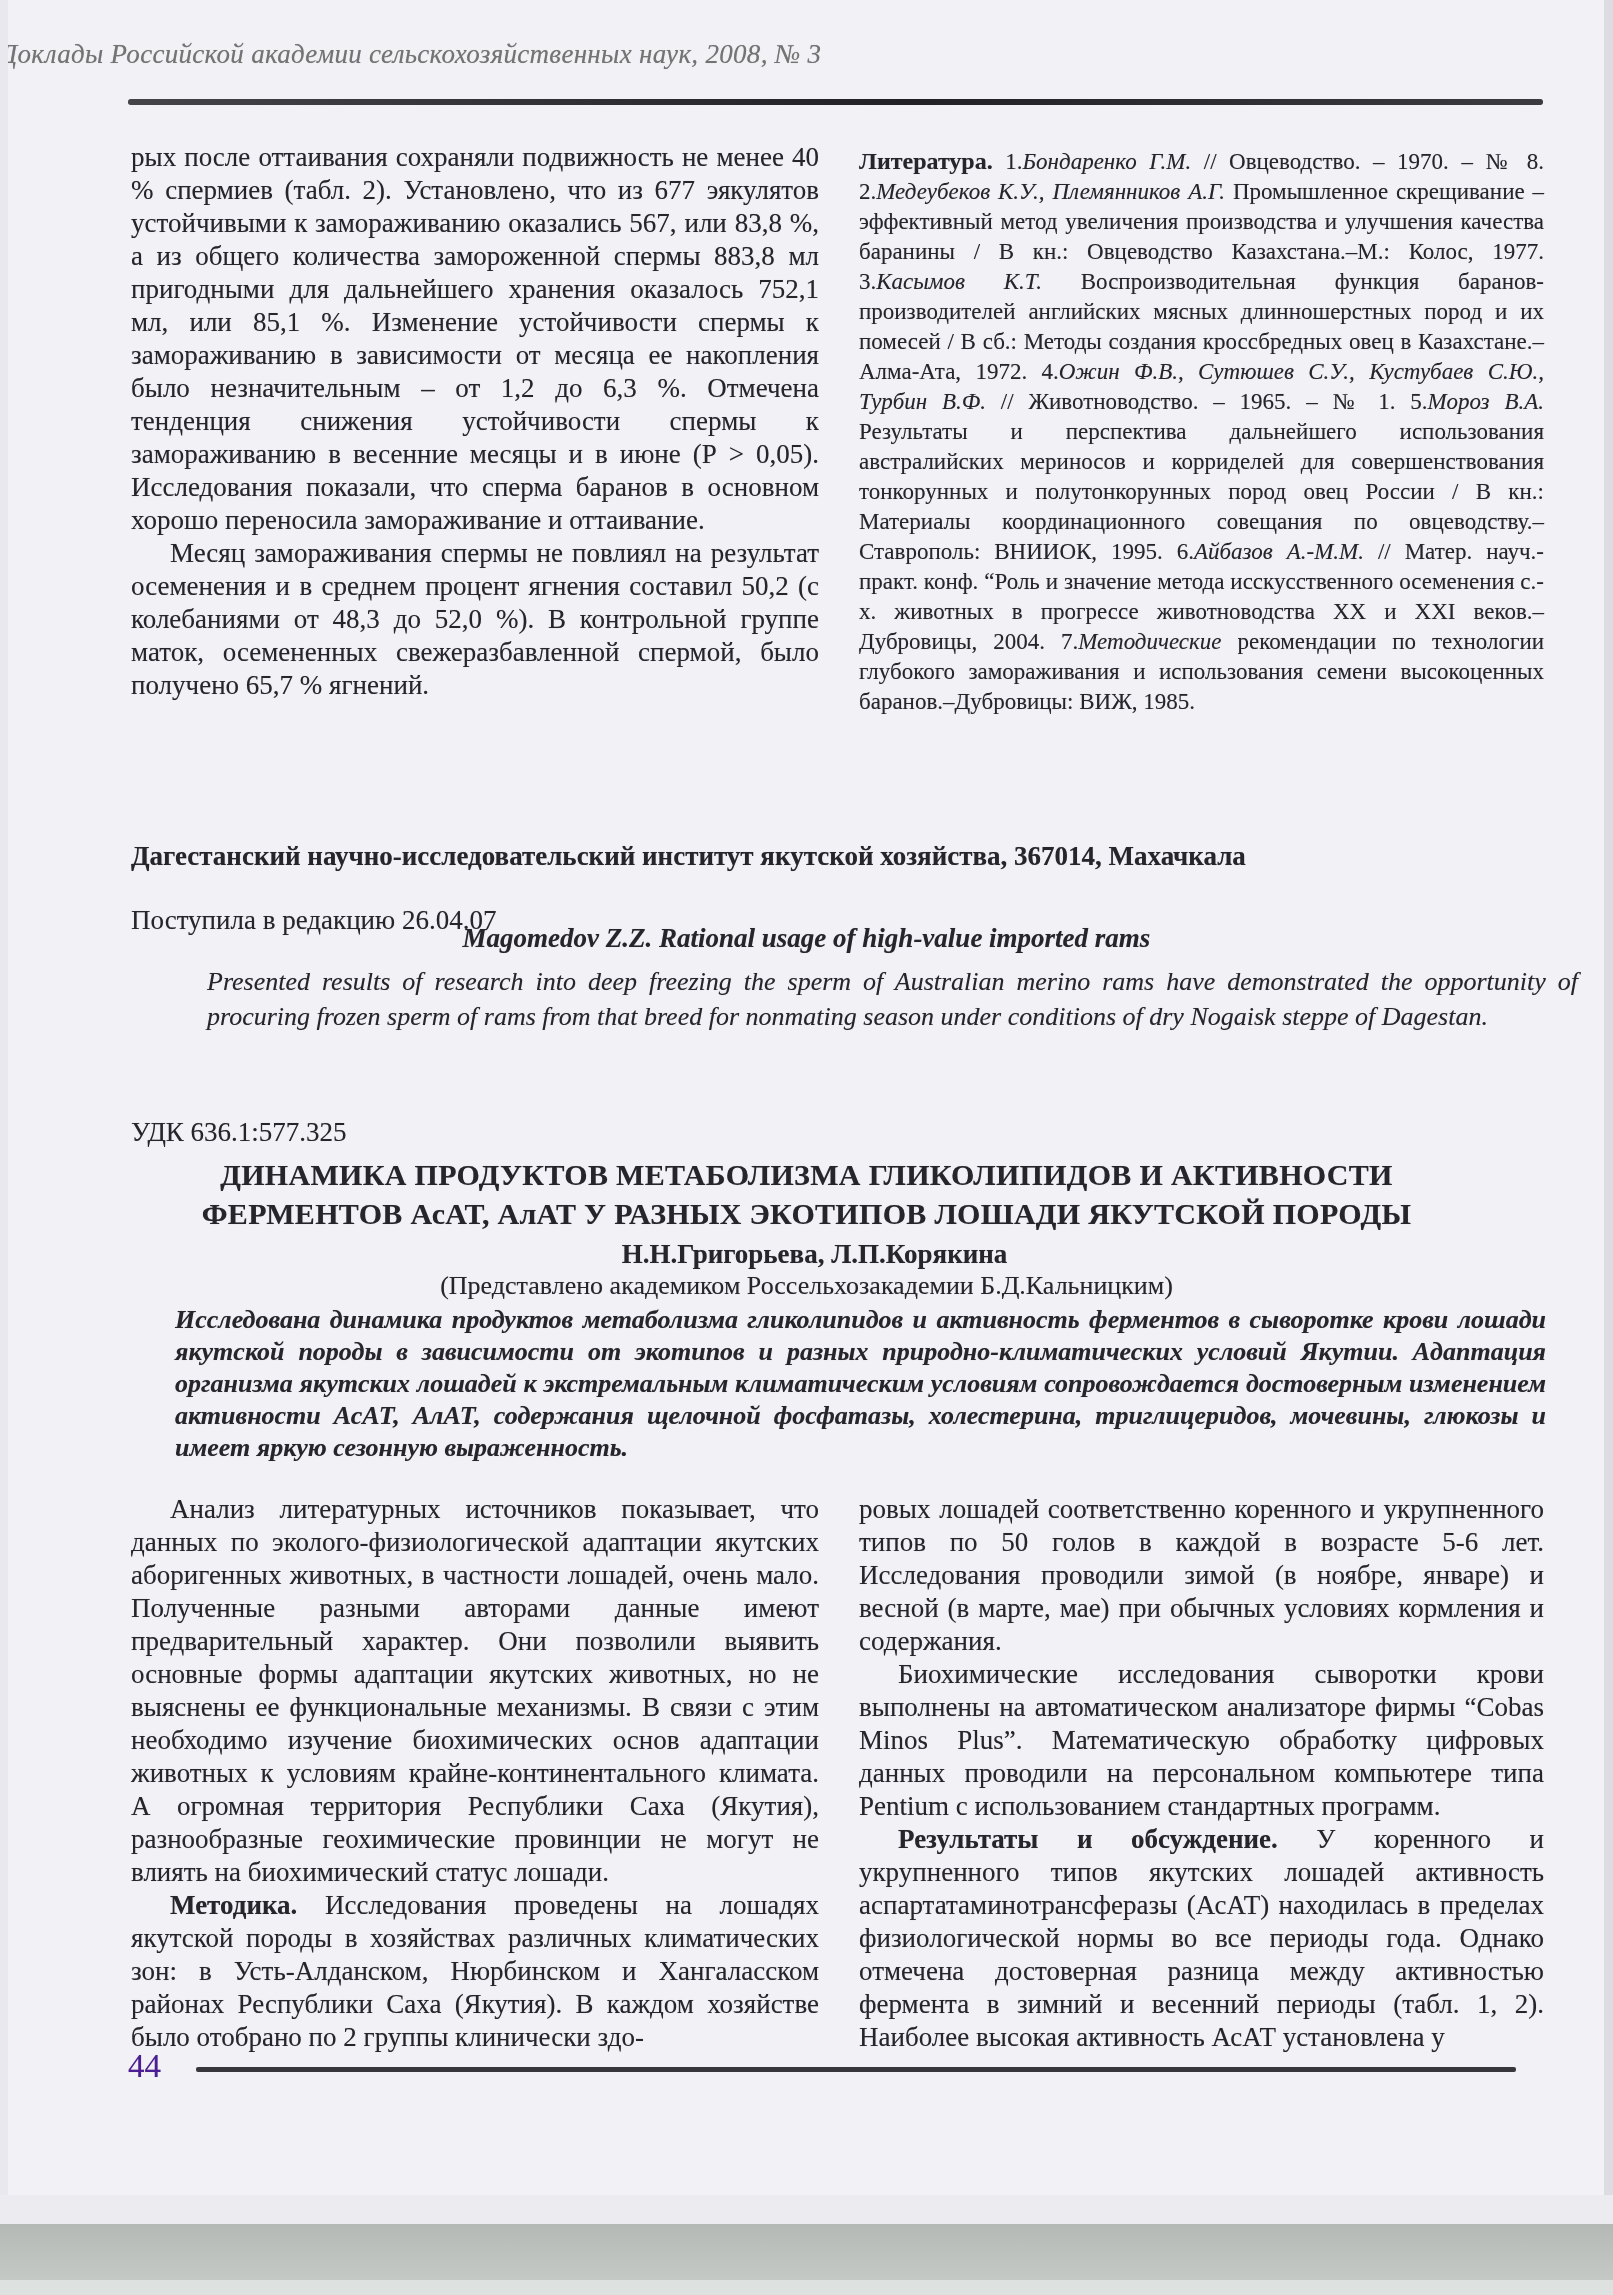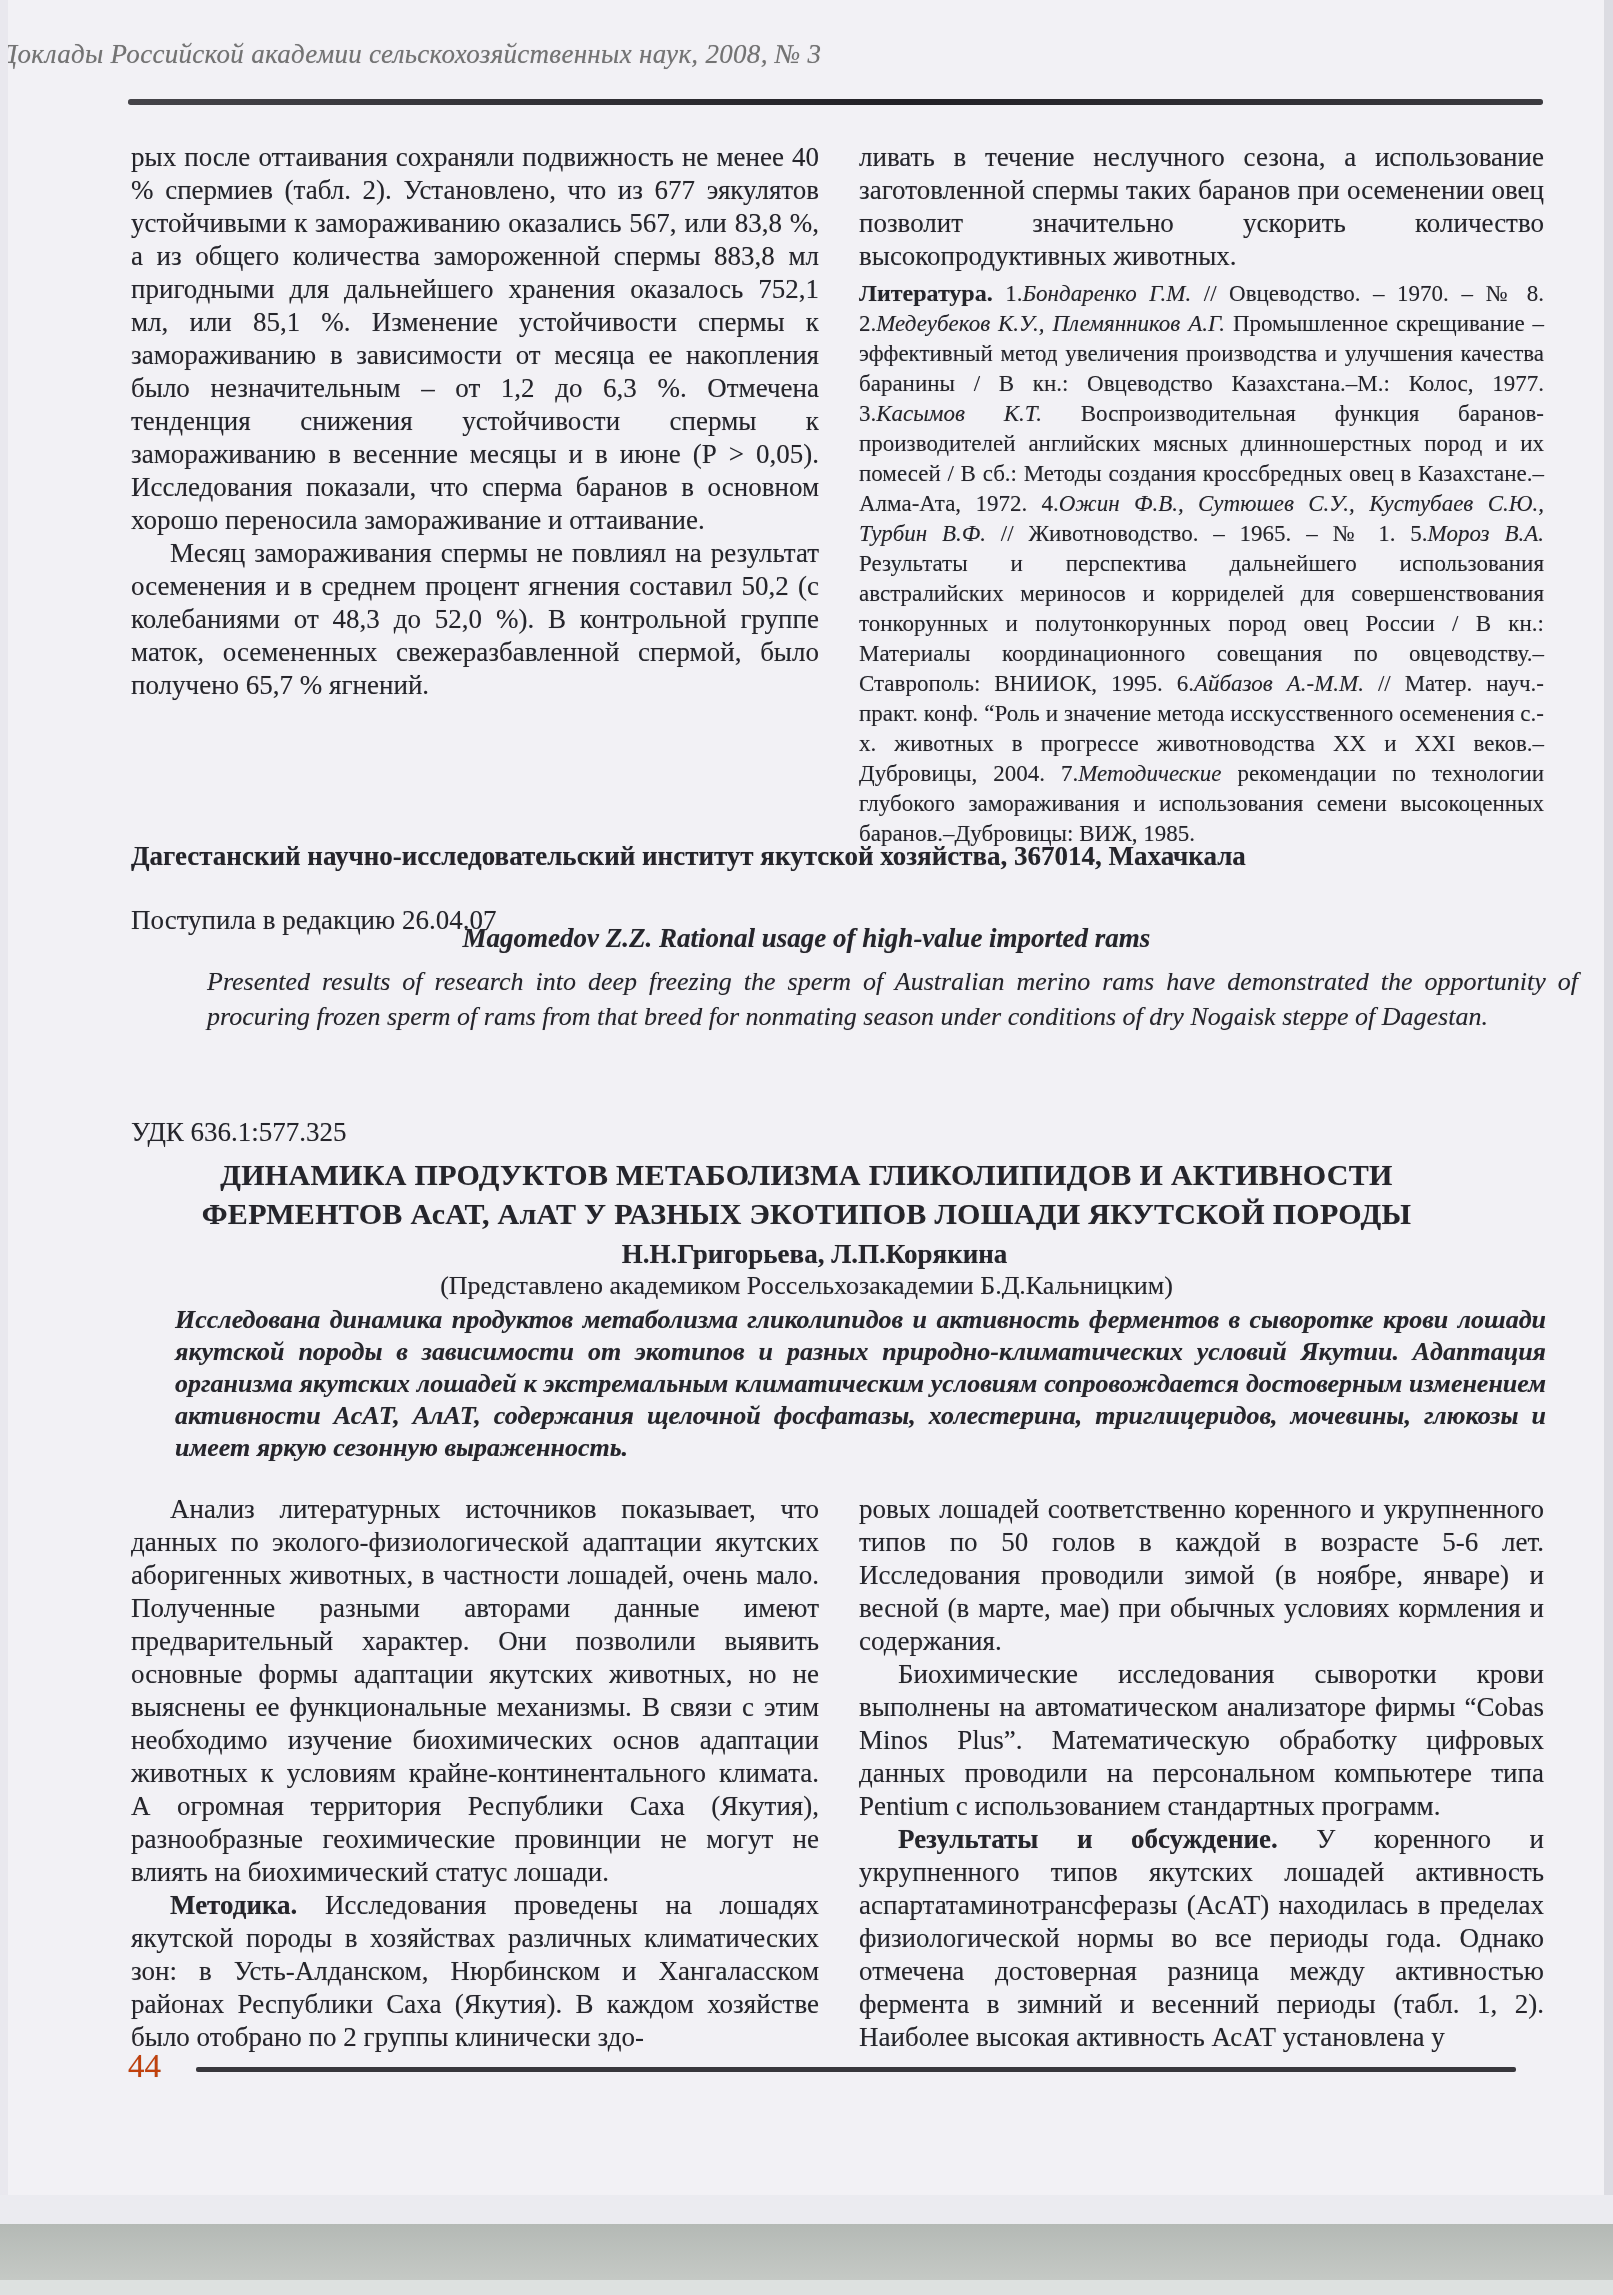--- a/index.html
+++ b/index.html
@@ -44,21 +44,21 @@
              font-weight:bold; font-size:30px; line-height:39px; letter-spacing:0.3px; }
   .authors   { top:1239px; left:0; width:100%; text-align:center; font-weight:bold; font-size:27px;padding-left:16px; }
   .presented { top:1271px; left:0; width:100%; text-align:center; font-size:26px; }
   .ruabs     { top:1304px; left:175px; width:1371px; font-weight:bold; font-style:italic;
                font-size:26px; line-height:32px; text-align:justify; }
 
   .c2l { top:1493px; left:131px;  width:688px; }
   .c2r { top:1493px; left:859px; width:685px; }
   .lead { font-weight:bold; }
 
-  .pagenum { top:2048px; left:128px; font-size:33px; color:#c2410c; }
+  .pagenum { top:2048px; left:128px; font-size:33px; color:#4c1d95; }
   .frule   { top:2067px; left:196px; width:1320px; height:4.7px; background:#38373c; border-radius:2px; }
 
   
   .edge-left   { top:0; left:0; width:8px; height:2227px; background:#e9e8ee; }
   .edge-right  { top:0; right:0; width:8.7px; height:2227px; background:#dcdce2; }
   .bottom-under{ left:0; top:2195px; width:100%; height:29px; background:#ebebf0; }
   .bottom-band { left:0; top:2224px; width:100%; height:56px;
                  background:linear-gradient(180deg,#b4b9b5,#c5c9c5); }
   .bottom-light{ left:0; top:2280px; width:100%; height:15.3px; background:#dde1e0; }
 </style>
@@ -69,21 +69,20 @@
 
   <div class="abs jheader">Доклады Российской академии сельскохозяйственных наук, 2008, № 3</div>
   <div class="abs hrule"></div>
 
   <div class="abs col c1l">
     <p class="noindent">рых после оттаивания сохраняли подвижность не менее 40 % спермиев (табл. 2). Установлено, что из 677 эякулятов устойчивыми к замораживанию оказались 567, или 83,8 %, а из общего количества замороженной спермы 883,8 мл пригодными для дальнейшего хранения оказалось 752,1 мл, или 85,1 %. Изменение устойчивости спермы к замораживанию в зависимости от месяца ее накопления было незначительным – от 1,2 до 6,3 %. Отмечена тенденция снижения устойчивости спермы к замораживанию в весенние месяцы и в июне (Р &gt; 0,05). Исследования показали, что сперма баранов в основном хорошо переносила замораживание и оттаивание.</p>
     <p>Месяц замораживания спермы не повлиял на результат осеменения и в среднем процент ягнения составил 50,2 (с колебаниями от 48,3 до 52,0 %). В контрольной группе маток, осемененных свежеразбавленной спермой, было получено 65,7 % ягнений.</p>
   </div>
 
   <div class="abs col c1r">
-    <p class="noindent">ливать в течение неслучного сезона, а использование заготовленной спермы таких баранов при осеменении овец позволит значительно ускорить количество высокопродуктивных животных.</p>
     <div class="refs">
       <span class="lit-label">Литература.</span><span><span> 1.</span><span style="font-style: italic;">Бондаренко Г.М.</span><span> // Овцеводство. – 1970. – № 8. 2.</span><span style="font-style: italic;">Медеубеков К.У., Племянников А.Г.</span><span> Промышленное скрещивание – эффективный метод увеличения производства и улучшения качества баранины / В кн.: Овцеводство Казахстана.–М.: Колос, 1977. 3.</span><span style="font-style: italic;">Касымов К.Т.</span><span> Воспроизводительная функция баранов-производителей английских мясных длинношерстных пород и их помесей / В сб.: Методы создания кроссбредных овец в Казахстане.–Алма-Ата, 1972. 4.</span><span style="font-style: italic;">Ожин Ф.В., Сутюшев С.У., Кустубаев С.Ю., Турбин В.Ф.</span><span> // Животноводство. – 1965. – № 1. 5.</span><span style="font-style: italic;">Мороз В.А.</span><span> Результаты и перспектива дальнейшего использования австралийских мериносов и корриделей для совершенствования тонкорунных и полутонкорунных пород овец России / В кн.: Материалы координационного совещания по овцеводству.–Ставрополь: ВНИИОК, 1995. 6.</span><span style="font-style: italic;">Айбазов А.-М.М.</span><span> // Матер. науч.-практ. конф. “Роль и значение метода исскусственного осеменения с.-х. животных в прогрессе животноводства XX и XXI веков.–Дубровицы, 2004. 7.</span><span style="font-style: italic;">Методические</span><span> рекомендации по технологии глубокого замораживания и использования семени высокоценных баранов.–Дубровицы: ВИЖ, 1985.</span></span>
     </div>
   </div>
 
   <div class="abs affil">Дагестанский научно-исследовательский институт якутской хозяйства, 367014, Махачкала</div>
   <div class="abs received">Поступила в редакцию 26.04.07</div>
 
   <div class="abs engtitle">Magomedov Z.Z. Rational usage of high-value imported rams</div>
   <div class="abs engabs">Presented results of research into deep freezing the sperm of Australian merino rams have demonstrated the opportunity of procuring frozen sperm of rams from that breed for nonmating season under conditions of dry Nogaisk steppe of Dagestan.</div>

